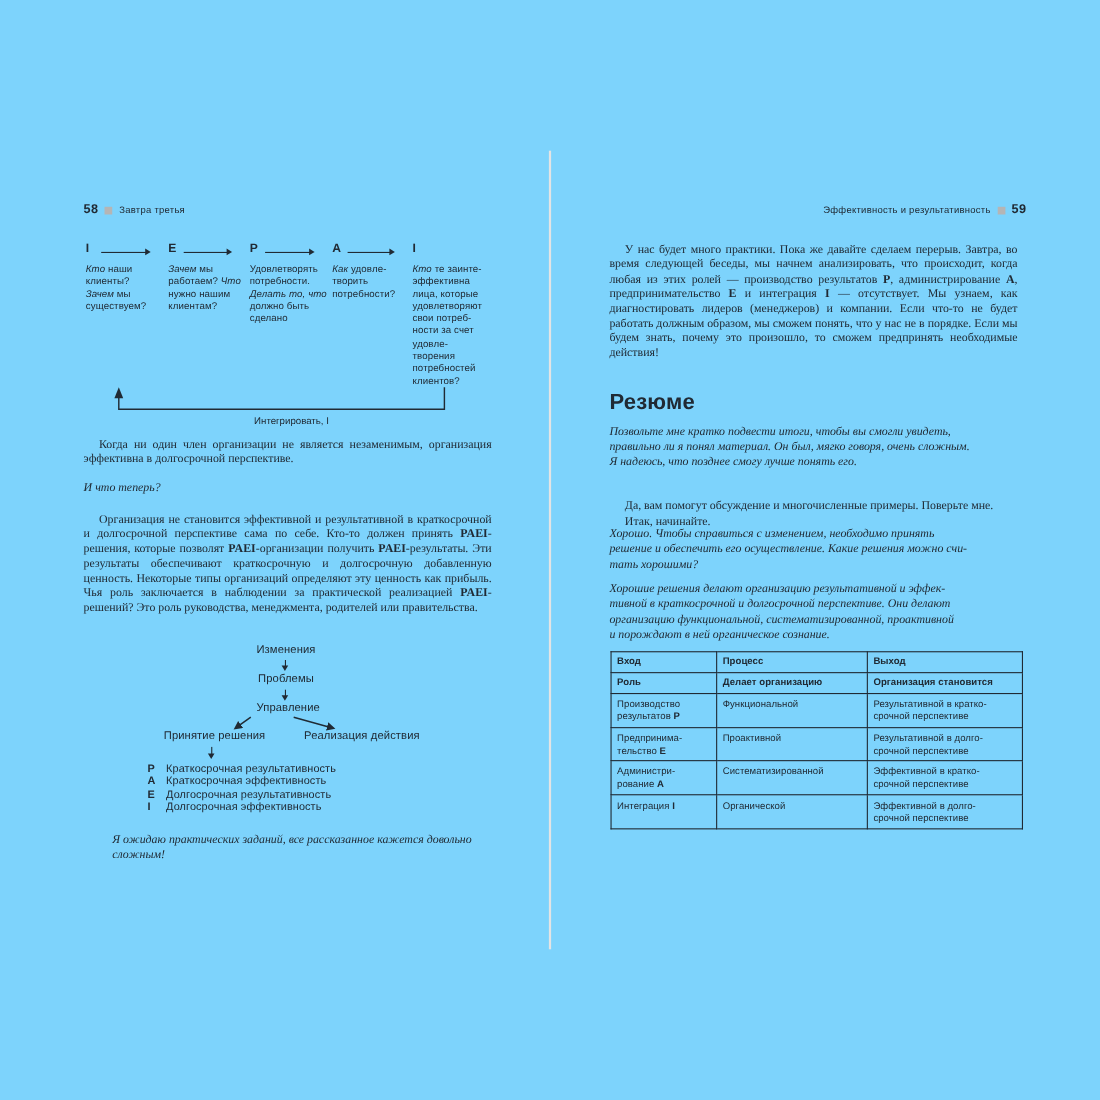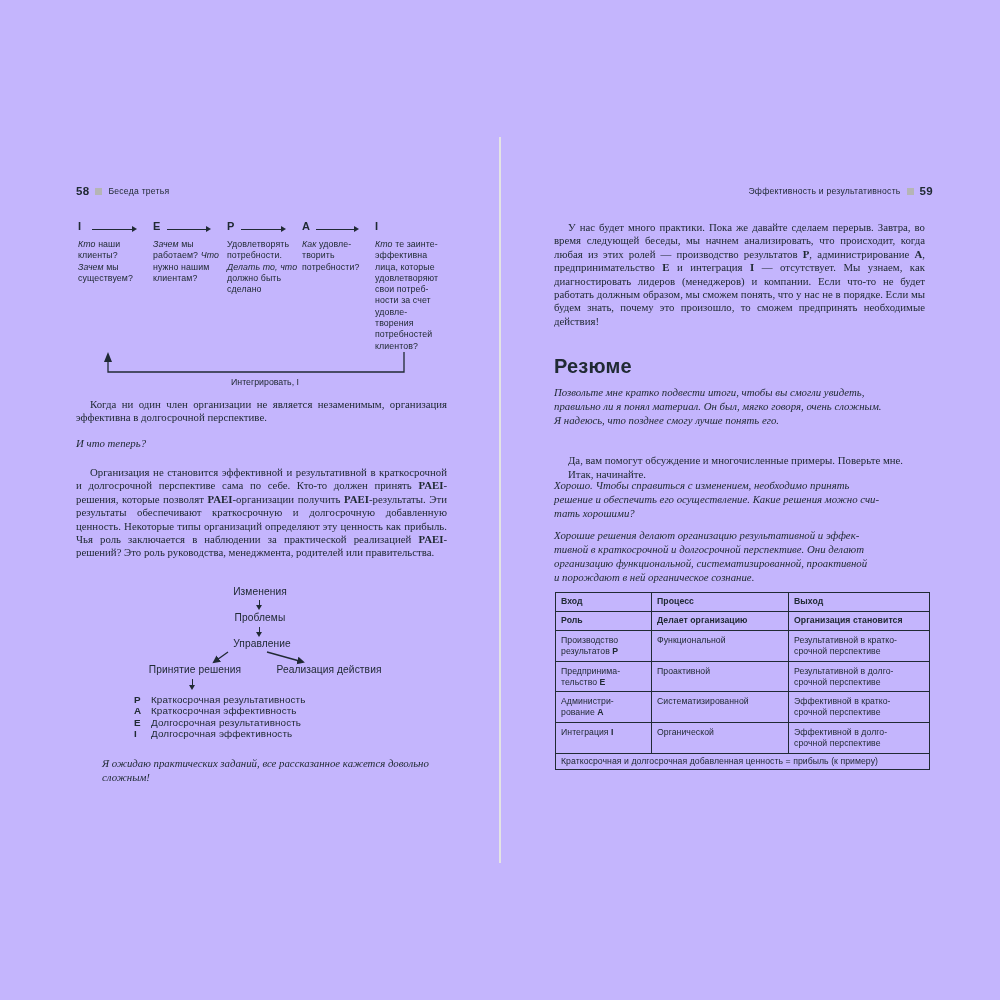--- a/index.html
+++ b/index.html
@@ -1,16 +1,16 @@
 <!DOCTYPE html>
 <html lang="ru"><head>
 <meta charset="utf-8">
 <style>
   html,body{margin:0;padding:0;background:#fff;}
-  #canvas{position:relative;width:1000px;height:1000px;background:#c4b5fd;overflow:hidden;
+  #canvas{position:relative;width:1000px;height:1000px;background:#7dd3fc;overflow:hidden;
           color:#202a34;}
   .sans{font-family:"Liberation Sans","DejaVu Sans",sans-serif;}
   .serif{font-family:"Liberation Serif","DejaVu Serif",serif;}
   .abs{position:absolute;}
   .b{font-weight:700;}
   .i{font-style:italic;}
 
   
   .runhead{display:flex;align-items:center;gap:6px;top:184px;height:14px;}
   .pgnum{font-size:11.5px;font-weight:700;letter-spacing:.3px;}
@@ -56,21 +56,21 @@
 </head>
 <body>
 
 <div id="canvas">
 
   <div class="abs divider"></div>
 
   <div class="abs runhead sans" style="left:76px;">
     <span class="pgnum">58</span>
     <span class="sq"></span>
-    <span class="rh-label">Беседа третья</span>
+    <span class="rh-label">Завтра третья</span>
   </div>
 
   <div class="abs sans paei-col" style="left:78px;top:220px;width:64px;">
     <div class="col-letter">I</div>
     <div class="col-text">
         <div><span class="i">Кто</span><span> наши</span></div>
         <div><span>клиенты?</span></div>
         <div><span class="i">Зачем</span><span> мы</span></div>
         <div><span>существуем?</span></div>
       </div>
@@ -264,19 +264,16 @@
             <div><span>Интеграция </span><span class="b">I</span></div>
           </td>
       <td>
             <div><span>Органической</span></div>
           </td>
       <td>
             <div><span>Эффективной в долго-</span></div>
             <div><span>срочной перспективе</span></div>
           </td>
     </tr>
-    <tr class="frow" style="height:16px;">
-      <td colspan="3">Краткосрочная и долгосрочная добавленная ценность = прибыль (к примеру)</td>
-    </tr>
   </tbody>
     </table>
 
 </div>
 
 </body></html>

